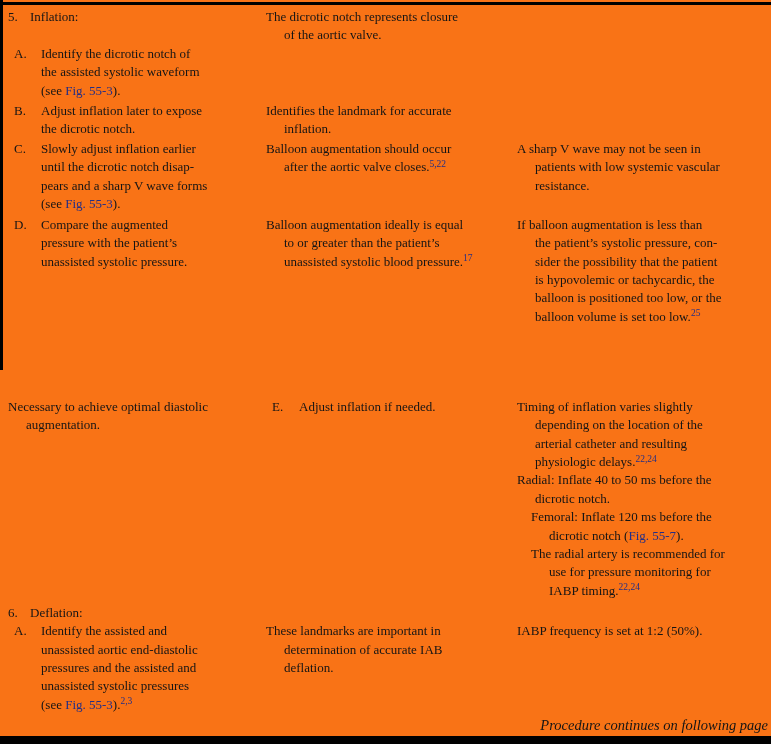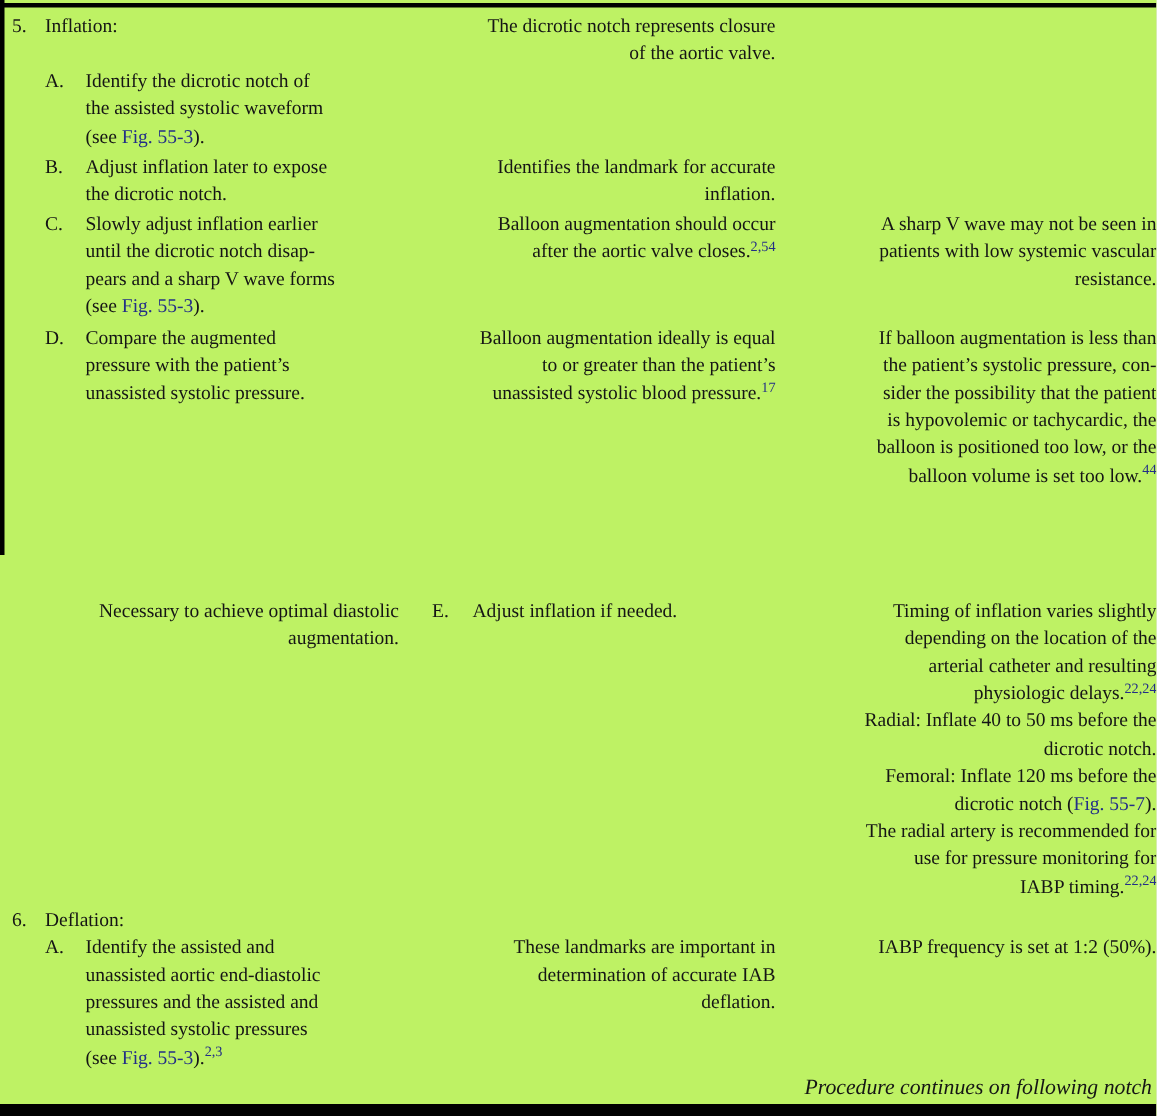--- a/index.html
+++ b/index.html
@@ -1,38 +1,38 @@
 <!DOCTYPE html>
 <html style="--link: #232e87; --text: #151515; --rule: #000000;"><head>
 <meta charset="utf-8">
 <style>
   html,body{margin:0;padding:0;background:#e8e8e8;}
   .page{
     position:relative;
     width:771px;height:744px;
-    background:#bef264;
+    background:#f97316;
     box-sizing:border-box;
     padding:8px 0 0 8px;
     overflow:hidden;
     font-family:"Liberation Serif","DejaVu Serif",serif;
     font-size:13px;
     line-height:18.4px;
     color:var(--text,#151515);
   }
   .top-rule{position:absolute;left:0;top:2px;width:771px;height:3px;background:var(--rule,#000);}
   .left-rule{position:absolute;left:0;top:0;width:3px;height:370px;background:var(--rule,#000);}
   .bottom-bar{position:absolute;left:0;bottom:0;width:771px;height:8px;background:var(--rule,#000);}
   .row{display:grid;grid-template-columns:258px 251px 254px;}
   .cell{min-width:0;}
   .para{margin:0;white-space:nowrap;}
-  .para.hang{padding-left:18px;text-indent:-18px;text-align:right;}
+  .para.hang{padding-left:18px;text-indent:-18px;}
   .para.cont{padding-left:18px;text-indent:0;}
   .para.sp{margin-left:14px;}
   .para.num{padding-left:22px;text-indent:-22px;}
-  .para.let{margin-left:22px;padding-left:27px;text-indent:-27px;}
+  .para.let{margin-left:6px;padding-left:27px;text-indent:-27px;}
   .label{display:inline-block;text-indent:0;}
   .para.num > .label{width:22px;}
   .para.let > .label{width:27px;}
   .link{color:var(--link,#232e87);}
   .sup{color:var(--link,#232e87);font-size:9.5px;position:relative;top:-4.5px;line-height:0;}
   .footer-note{
     position:absolute;top:716px;right:3px;
     font-style:italic;font-size:14.5px;
     color:var(--text,#151515);
   }
@@ -68,35 +68,35 @@
         <div class="cell rationale">
           <p class="para hang">Identifies the landmark for accurate<br>inflation.</p>
         </div>
         <div class="cell considerations"></div>
       </div>
       <div class="row" style="min-height: 76px;">
         <div class="cell steps">
           <p class="para let"><span class="label">C.</span>Slowly adjust inflation earlier<br>until the dicrotic notch disap-<br>pears and a sharp V wave forms<br>(see <span class="link">Fig. 55-3</span>).</p>
         </div>
         <div class="cell rationale">
-          <p class="para hang">Balloon augmentation should occur<br>after the aortic valve closes.<span class="sup">2,54</span></p>
+          <p class="para hang">Balloon augmentation should occur<br>after the aortic valve closes.<span class="sup">5,22</span></p>
         </div>
         <div class="cell considerations">
           <p class="para hang">A sharp V wave may not be seen in<br>patients with low systemic vascular<br>resistance.</p>
         </div>
       </div>
       <div class="row" style="min-height: 182px;">
         <div class="cell steps">
           <p class="para let"><span class="label">D.</span>Compare the augmented<br>pressure with the patient’s<br>unassisted systolic pressure.</p>
         </div>
         <div class="cell rationale">
           <p class="para hang">Balloon augmentation ideally is equal<br>to or greater than the patient’s<br>unassisted systolic blood pressure.<span class="sup">17</span></p>
         </div>
         <div class="cell considerations">
-          <p class="para hang">If balloon augmentation is less than<br>the patient’s systolic pressure, con-<br>sider the possibility that the patient<br>is hypovolemic or tachycardic, the<br>balloon is positioned too low, or the<br>balloon volume is set too low.<span class="sup">44</span></p>
+          <p class="para hang">If balloon augmentation is less than<br>the patient’s systolic pressure, con-<br>sider the possibility that the patient<br>is hypovolemic or tachycardic, the<br>balloon is positioned too low, or the<br>balloon volume is set too low.<span class="sup">25</span></p>
         </div>
       </div>
       <div class="row" style="min-height: 206px;">
         <div class="cell rationale">
           <p class="para hang">Necessary to achieve optimal diastolic<br>augmentation.</p>
         </div>
         <div class="cell steps">
           <p class="para let"><span class="label">E.</span>Adjust inflation if needed.</p>
         </div>
         <div class="cell considerations">
@@ -119,15 +119,15 @@
         </div>
         <div class="cell rationale">
           <p class="para hang">These landmarks are important in<br>determination of accurate IAB<br>deflation.</p>
         </div>
         <div class="cell considerations">
           <p class="para hang">IABP frequency is set at 1:2 (50%).</p>
         </div>
       </div>
     </main>
 
-  <div class="footer-note">Procedure continues on following notch</div>
+  <div class="footer-note">Procedure continues on following page</div>
   <div class="bottom-bar"></div>
 </div>
 
 </body></html>

